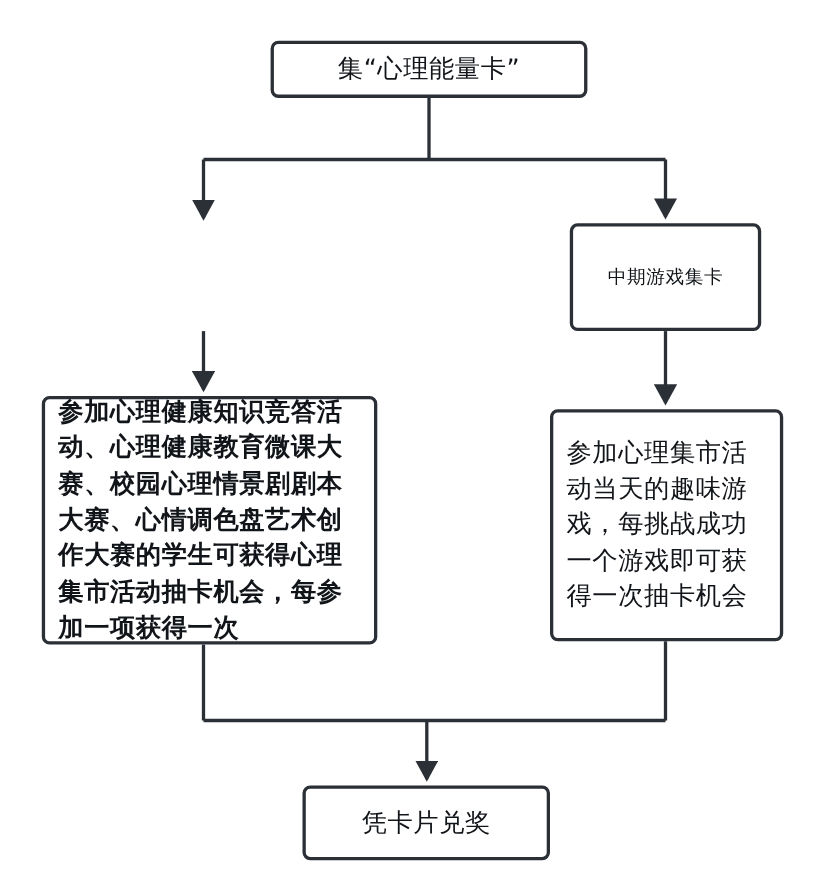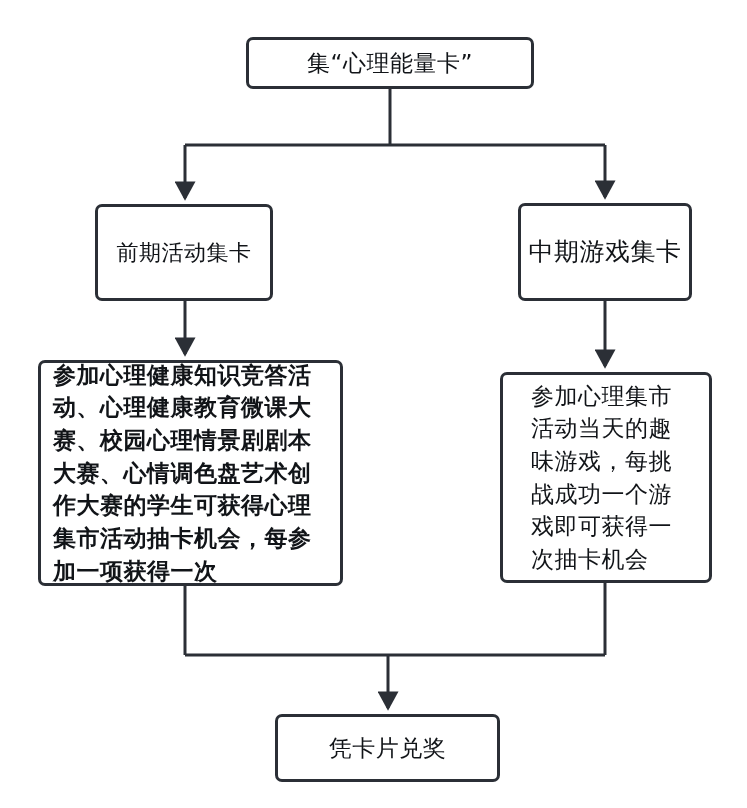--- a/index.html
+++ b/index.html
@@ -52,32 +52,32 @@
   #node-root .txt { font-size: 23px; }
 
   #node-early {
     left: 95px; top: 204px; width: 178px; height: 97px;
   }
   #node-early .txt { font-size: 22px; }
 
   #node-mid {
     left: 518px; top: 203px; width: 174px; height: 98px;
   }
-  #node-mid .txt { font-size: 25px; }
+  #node-mid .txt { font-size: 17px; }
 
   #node-early-detail {
     left: 38px; top: 360px; width: 305px; height: 226px;
     padding: 10px 12px;
     font-weight: bold;
   }
   #node-early-detail .txt { font-size: 23px; text-align: left; }
 
   #node-mid-detail {
     left: 500px; top: 372px; width: 212px; height: 211px;
-    padding: 10px 28px;
+    padding: 10px 12px;
   }
   #node-mid-detail .txt { font-size: 23px; text-align: left; }
 
   #node-redeem {
     left: 275px; top: 714px; width: 225px; height: 68px;
   }
   #node-redeem .txt { font-size: 23px; }
 </style>
 </head>
 <body>
@@ -120,23 +120,20 @@
 
     <g>
       <path d="M 388 655 L 388 708" stroke="#2b2f36" stroke-width="3" fill="none" marker-end="url(#arrow)"></path>
     </g>
   </svg>
 
   <div class="node" id="node-root">
     <span class="txt">集“心理能量卡”</span>
   </div>
 
-  <div class="node" id="node-early">
-    <span class="txt">前期活动集卡</span>
-  </div>
 
   <div class="node" id="node-mid">
     <span class="txt">中期游戏集卡</span>
   </div>
 
   <div class="node" id="node-early-detail">
     <span class="txt">参加心理健康知识竞答活动、心理健康教育微课大赛、校园心理情景剧剧本大赛、心情调色盘艺术创作大赛的学生可获得心理集市活动抽卡机会，每参加一项获得一次</span>
   </div>
 
   <div class="node" id="node-mid-detail">

